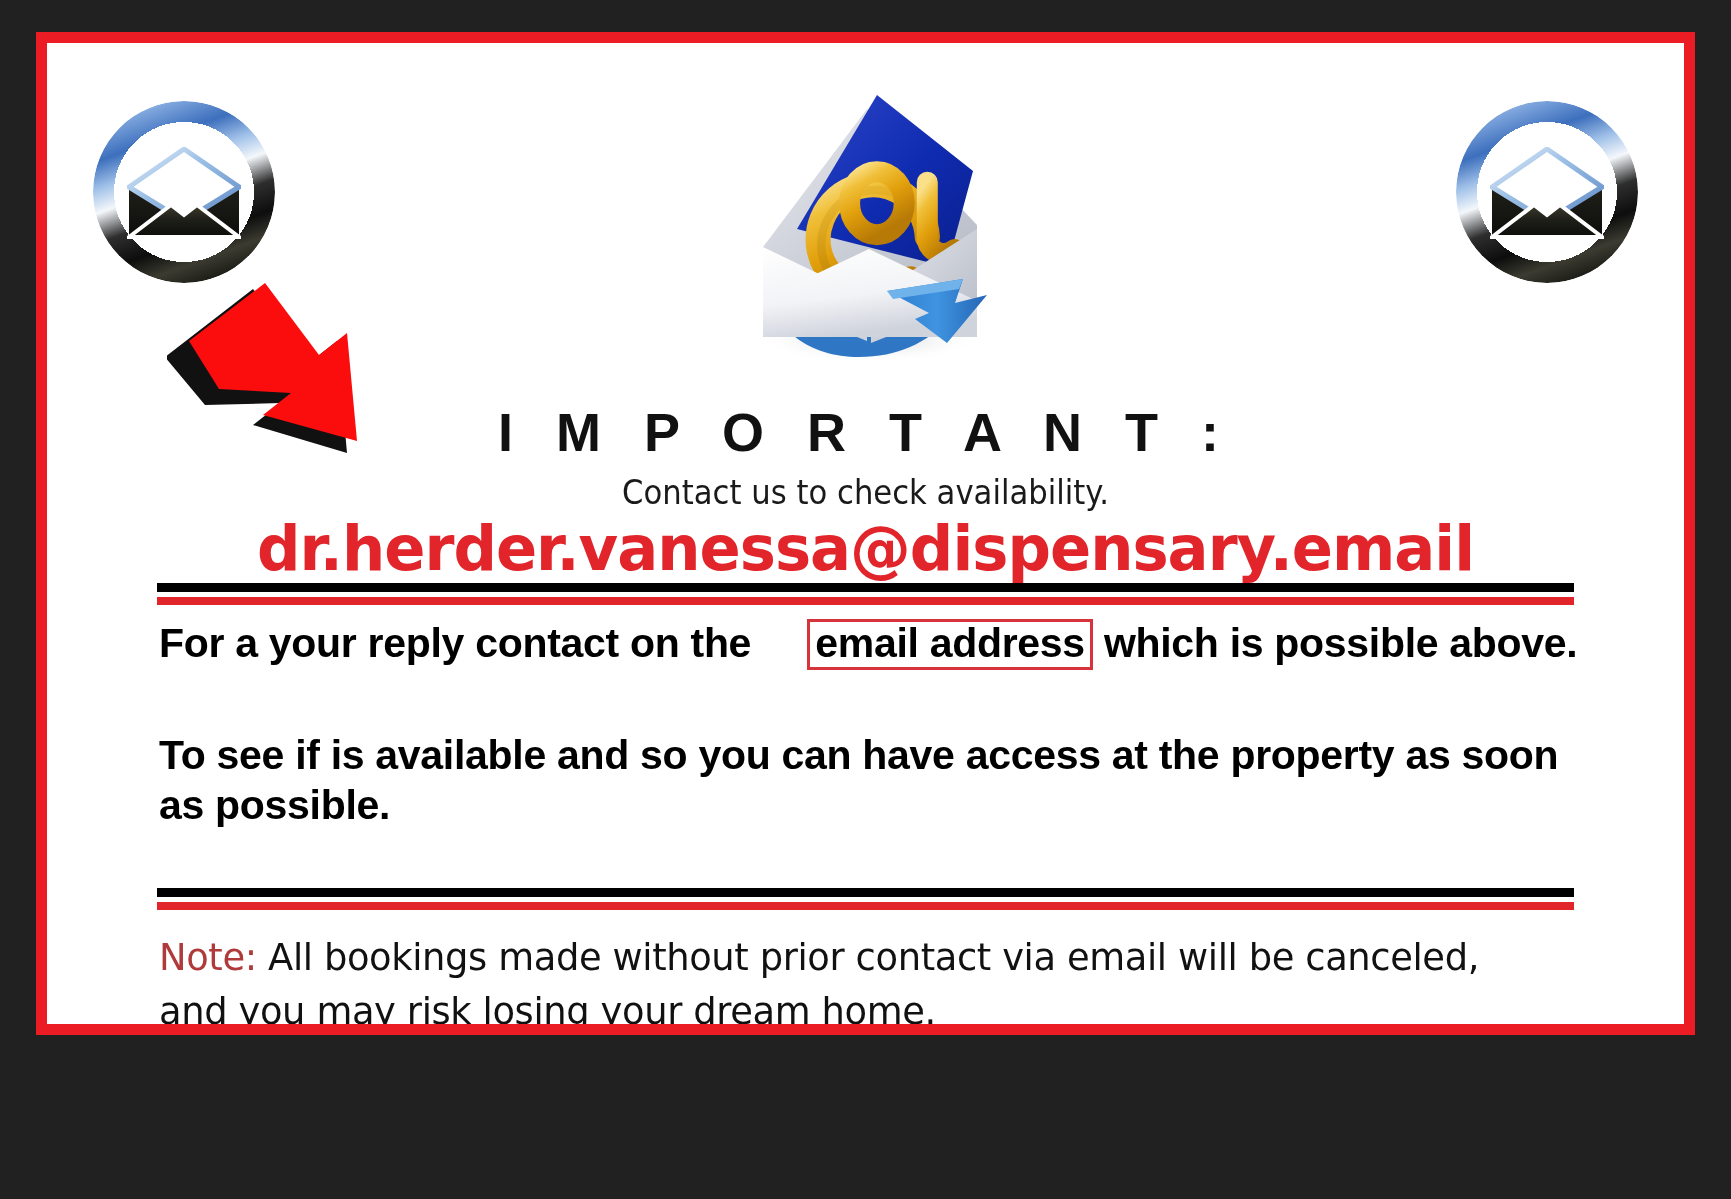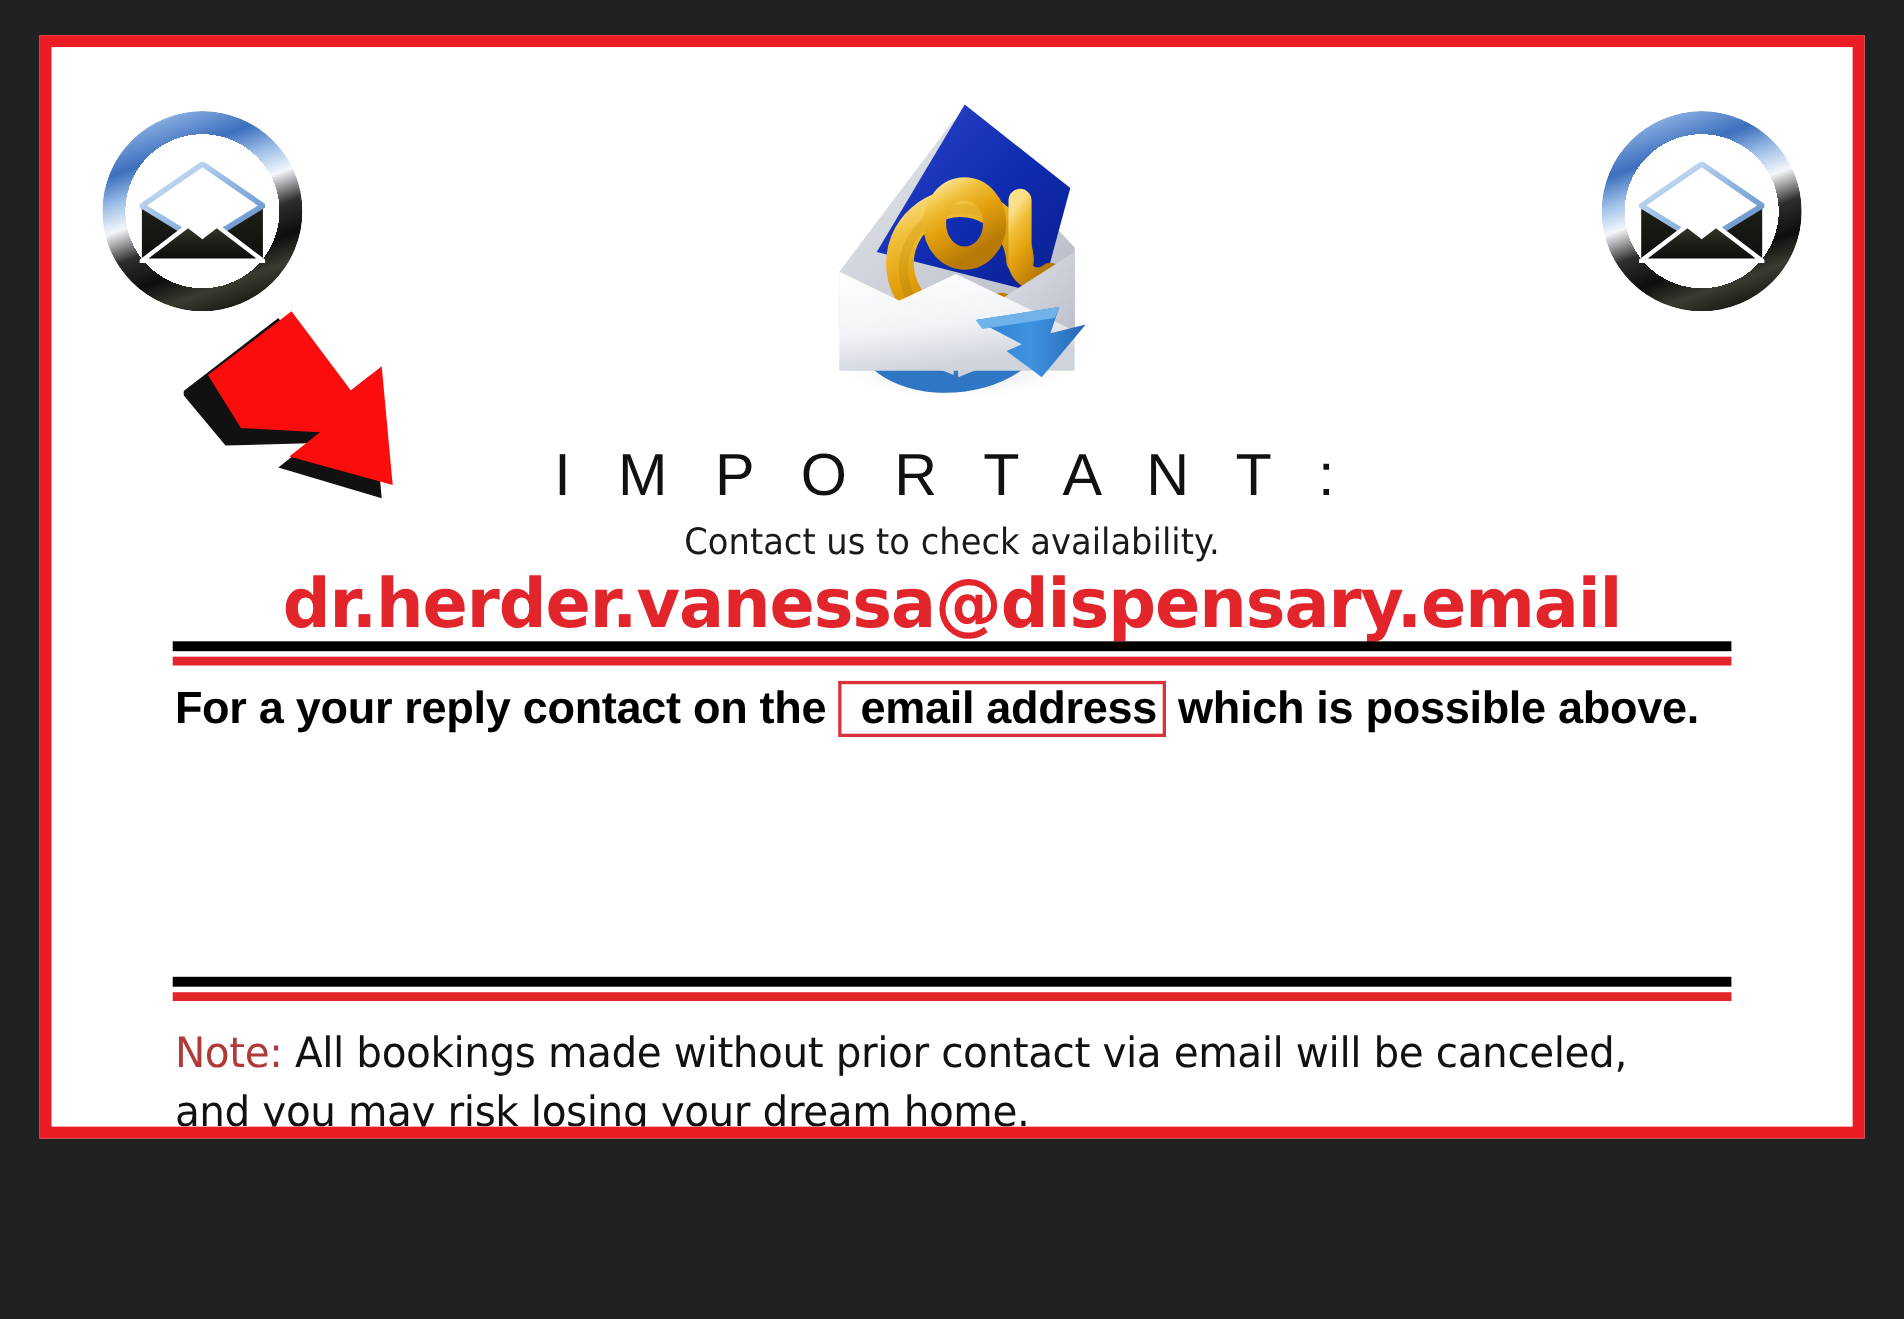--- a/index.html
+++ b/index.html
@@ -93,21 +93,21 @@
   }
 
   
   .headline {
     position: absolute;
     left: 0;
     right: 0;
     top: 362px;
     text-align: center;
     font-family: "Liberation Sans", sans-serif;
-    font-weight: 400;
+    font-weight: 700;
     font-size: 54px;
     letter-spacing: 14px;
     color: #111111;
     line-height: 1;
   }
 
   .subhead {
     position: absolute;
     left: 0;
     right: 0;
@@ -168,23 +168,24 @@
     font-weight: 700;
     font-size: 41px;
     line-height: 1.22;
     color: #000000;
     letter-spacing: -0.3px;
   }
   .para + .para { margin-top: 60px; }
 
   .boxed {
     border: 3px solid #d6333a;
-    padding: 1px 5px 3px 17px;
+    padding: 1px 5px 3px 5px;
     display: inline-block;
     line-height: 1.0;
+    margin-left: 45px;
   }
 
   
   .note-block {
     position: absolute;
     left: 112px;
     right: 96px;
     top: 888px;
     font-family: "DejaVu Sans", sans-serif;
     font-size: 38px;
@@ -325,20 +326,21 @@
     <div class="email-address">dr.herder.vanessa@dispensary.email</div>
 
     <div class="divider top">
       <div class="bar-black"></div>
       <div class="bar-red"></div>
     </div>
 
     <div class="body-block">
       <p class="para"><span>For a your reply contact on the </span><span class="boxed">email address</span><span> which is possible above.</span></p>
 
+      <p class="para">To see if is available and so you can have access at the property as soon as possible.</p>
     </div>
 
     <div class="divider bottom">
       <div class="bar-black"></div>
       <div class="bar-red"></div>
     </div>
 
     <div class="note-block"><span class="note-label">Note:</span><span> All bookings made without prior contact via email will be canceled, and you may risk losing your dream home.</span></div>
 
   </div>

